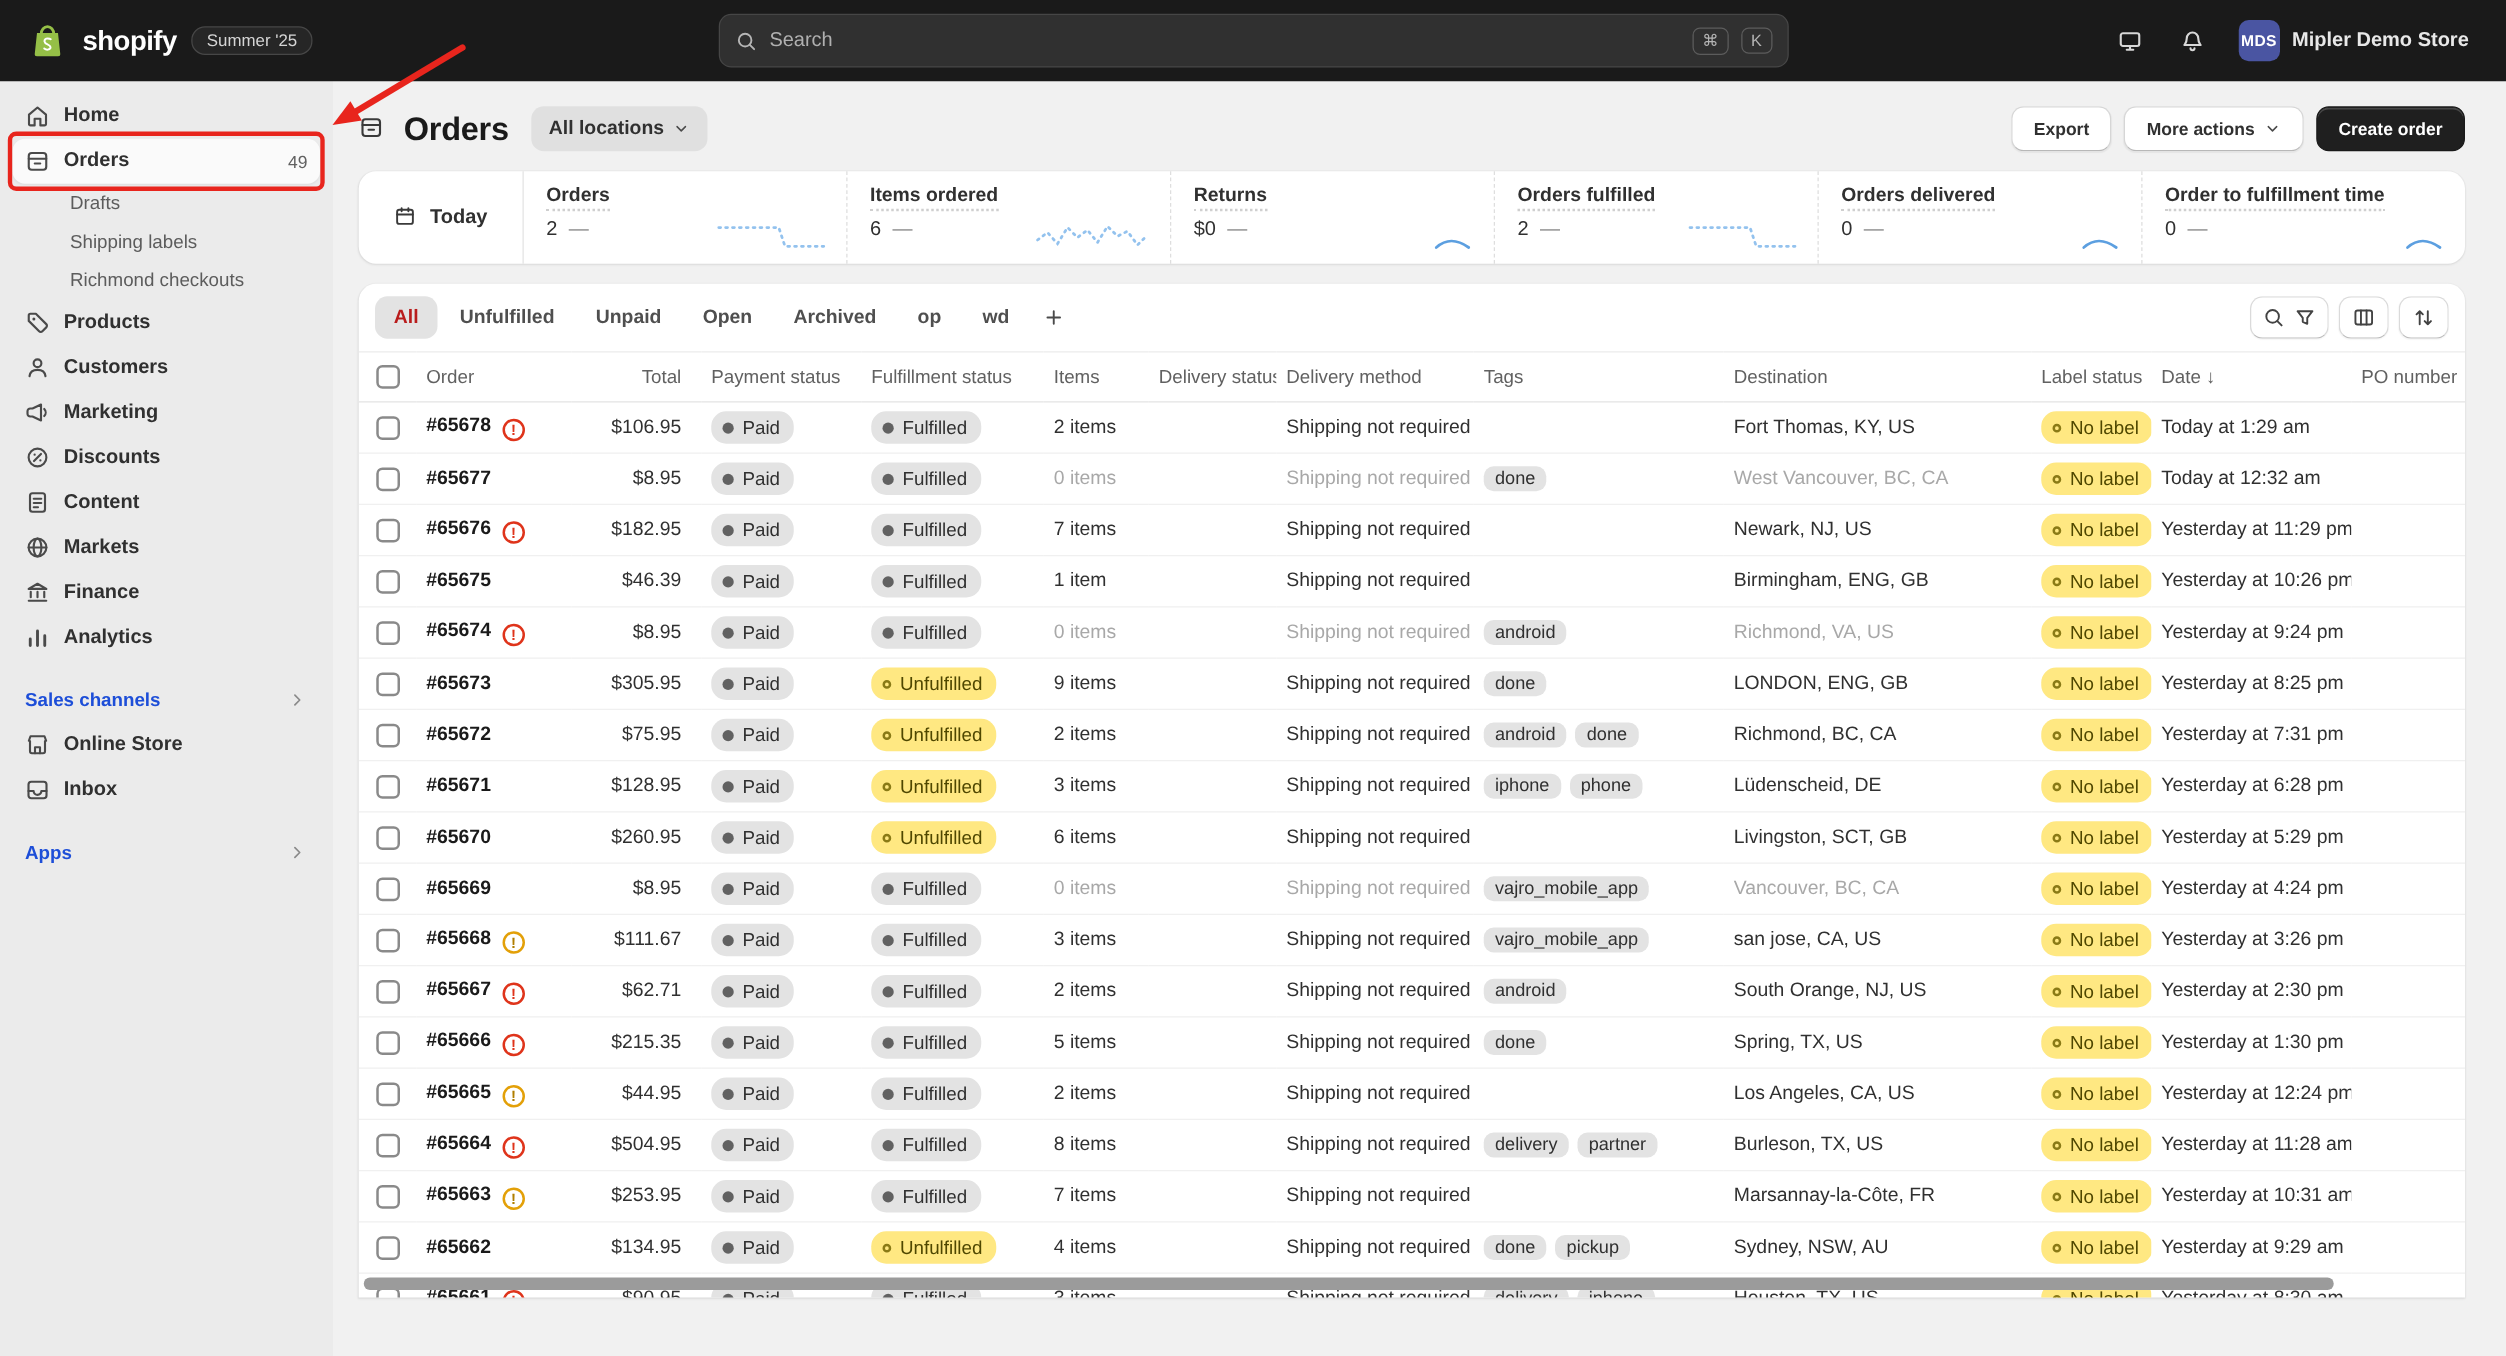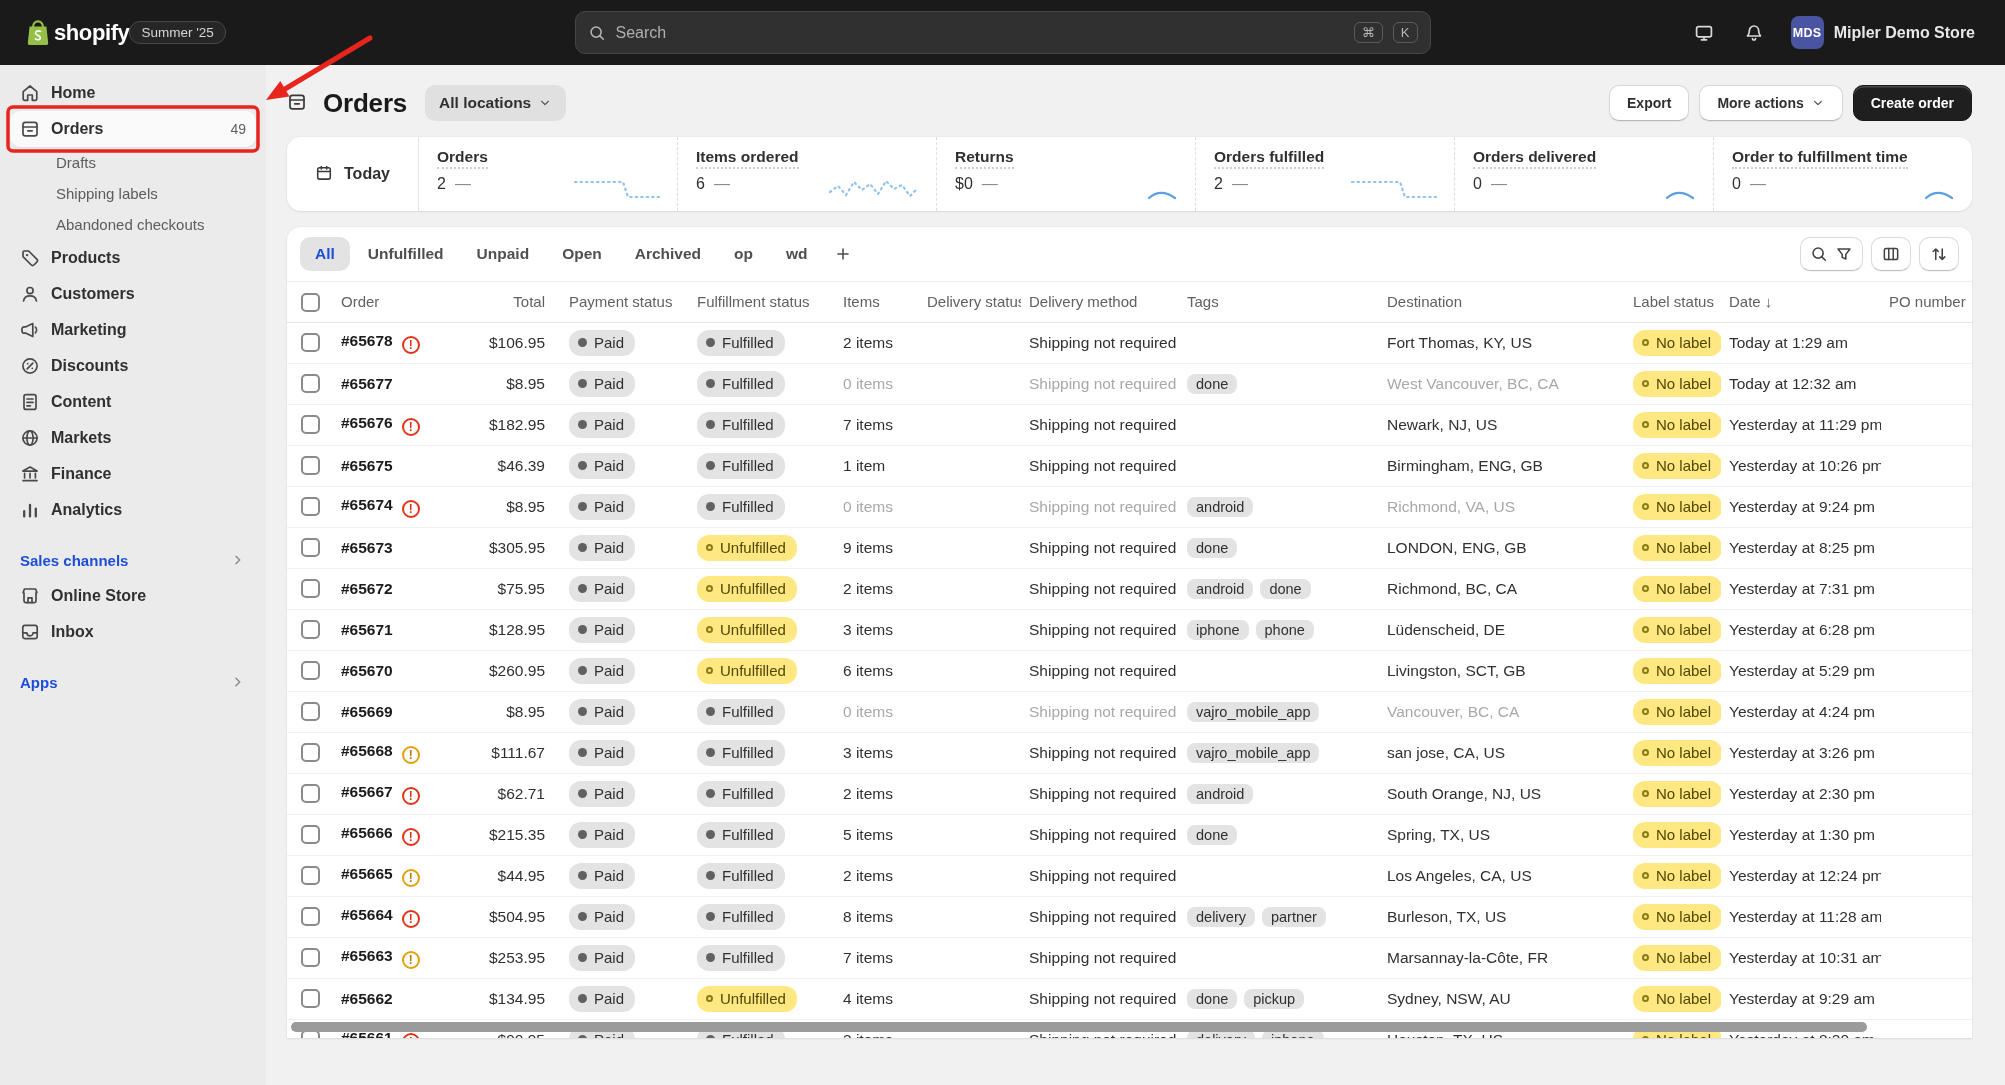--- a/index.html
+++ b/index.html
@@ -3,21 +3,21 @@
 <meta charset="utf-8">
 <style>
   * { margin:0; padding:0; box-sizing:border-box; }
   html,body { width:2005px; height:1085px; overflow:hidden; }
   body { font-family:"Liberation Sans","DejaVu Sans",sans-serif; background:#f1f1f1; color:#303030; }
   button { font-family:inherit; cursor:pointer; }
   svg { display:block; }
 
   
   .topbar { position:fixed; top:0; left:0; right:0; height:65px; background:#1a1a1a; display:flex; align-items:center; padding:0 22px; z-index:20; }
-  .topbar-left { display:flex; align-items:center; }
+  .topbar-left { display:flex; align-items:center; gap:12px; }
   .logo { width:32px; height:32px; }
   .brand { color:#fff; font-size:22px; font-weight:700; letter-spacing:-0.4px; }
   .version-badge { border:1px solid #474747; background:#262626; color:#d5d5d5; font-size:13.5px; padding:3px 11px; border-radius:11px; white-space:nowrap; }
   .search-wrap { position:absolute; left:50%; transform:translateX(-50%); }
   .searchbar { width:856px; height:43px; background:#303030; border:1px solid #464646; border-radius:10px; display:flex; align-items:center; gap:10px; padding:0 12px; color:#b5b5b5; }
   .searchbar input { flex:1; background:transparent; border:none; outline:none; color:#e3e3e3; font-size:16px; font-family:inherit; }
   .searchbar input::placeholder { color:#b0b0b0; }
   kbd { border:1px solid #5c5c5c; color:#b5b5b5; border-radius:6px; font-size:13px; padding:2px 7px; min-width:24px; text-align:center; font-family:inherit; }
   .topbar-right { margin-left:auto; display:flex; align-items:center; gap:8px; }
   .tb-iconbtn { width:42px; height:40px; background:transparent; border:none; border-radius:10px; color:#d8d8d8; display:flex; align-items:center; justify-content:center; }
@@ -61,21 +61,21 @@
   .stat-label { display:inline-block; font-size:15.5px; font-weight:600; color:#303030; border-bottom:2px dotted #cfcfcf; padding-bottom:1px; white-space:nowrap; }
   .stat-valrow { display:flex; align-items:center; gap:9px; margin-top:6px; font-size:16px; color:#303030; }
   .stat-dash { color:#8a8a8a; }
   .spark { position:absolute; right:14px; bottom:7px; }
 
   
   .table-card { background:#fff; border-radius:14px 14px 0 0; box-shadow:0 1px 2px rgba(0,0,0,.08), 0 0 0 1px rgba(0,0,0,.02); position:relative; height:811px; overflow:hidden; }
   .tabs-row { display:flex; align-items:center; padding:10px 13px; gap:3px; }
   .tabs-list { display:flex; align-items:center; gap:3px; }
   .tab { border:none; background:transparent; font-size:15.5px; font-weight:600; color:#4f4f4f; padding:8px 15px; border-radius:10px; }
-  .tab.active { background:#e3e3e3; color:#1d4ed8; font-weight:700; }
+  .tab.active { background:#e3e3e3; color:#b91c1c; font-weight:700; }
   .tab-add { border:none; background:transparent; border-radius:9px; width:34px; height:34px; display:flex; align-items:center; justify-content:center; color:#4a4a4a; }
   .tabs-actions { margin-left:auto; display:flex; gap:8px; }
   .tool-btn { height:34px; min-width:40px; background:#fff; border:1px solid #dadada; border-bottom-color:#bdbdbd; border-radius:10px; display:flex; align-items:center; justify-content:center; gap:7px; padding:0 9px; color:#434343; box-shadow:0 1px 1px rgba(0,0,0,.04); }
 
   table { width:100%; border-collapse:collapse; table-layout:fixed; }
   thead th { font-size:15px; font-weight:400; color:#616161; text-align:left; padding:10px 8px; border-top:1px solid #ececec; border-bottom:1px solid #e3e3e3; white-space:nowrap; overflow:hidden; }
   thead th.al-r { text-align:right; padding-right:16px; }
   tbody td { font-size:15.5px; color:#303030; padding:7px 8px; border-bottom:1px solid #f0f0f0; white-space:nowrap; overflow:hidden; vertical-align:middle; }
   tr { cursor:pointer; }
   .col-check { padding-left:14px !important; width:46px; }
@@ -172,21 +172,21 @@
         <span class="sb-label">Orders</span>
         <span class="sb-badge">49</span>
       </div>
       <div class="sb-item sub">
         <span class="sb-label">Drafts</span>
       </div>
       <div class="sb-item sub">
         <span class="sb-label">Shipping labels</span>
       </div>
       <div class="sb-item sub">
-        <span class="sb-label">Abandoned checkouts</span>
+        <span class="sb-label">Richmond checkouts</span>
       </div>
       <div class="sb-item item">
         <span class="sb-icon">
           <svg width="20" height="20" viewBox="0 0 20 20" fill="none" stroke="currentColor" stroke-width="1.7" stroke-linecap="round" stroke-linejoin="round">
             <path d="M3 4.3A1.3 1.3 0 0 1 4.3 3h4.4L17 11.3a1.8 1.8 0 0 1 0 2.6l-3.1 3.1a1.8 1.8 0 0 1-2.6 0L3 8.7z"></path>
             <circle cx="7.1" cy="7.1" r="1.2" fill="currentColor" stroke="none"></circle>
           </svg>
         </span>
         <span class="sb-label">Products</span>
       </div>

